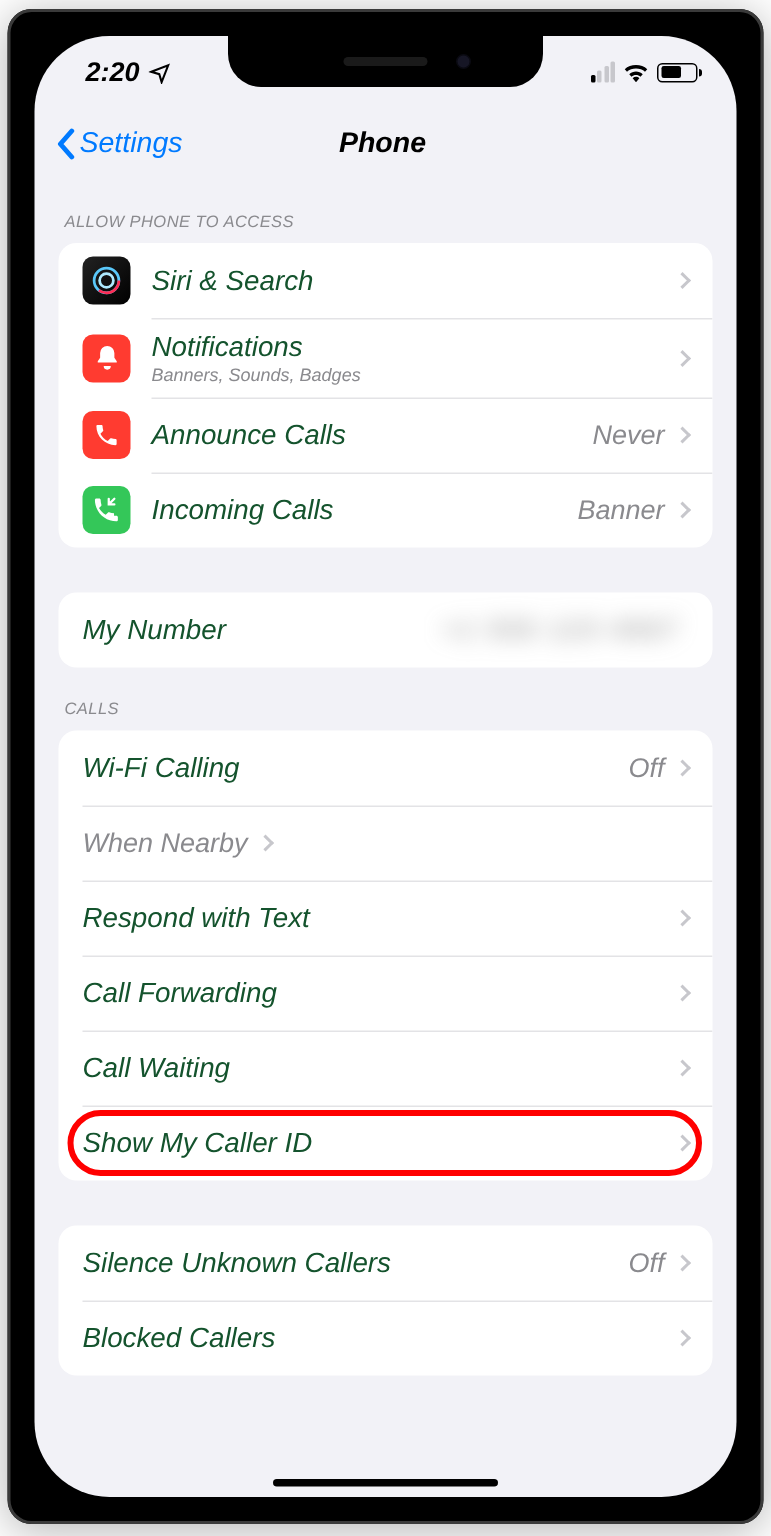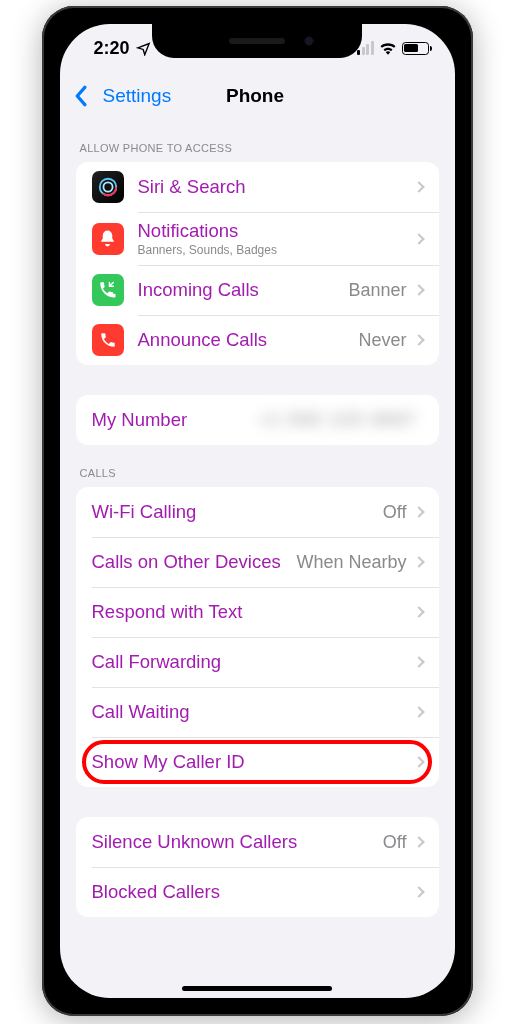--- a/index.html
+++ b/index.html
@@ -3,27 +3,28 @@
   <meta charset="utf-8">
   <style>
     * { margin:0; padding:0; box-sizing:border-box; -webkit-font-smoothing:antialiased; }
     body {
       font-family:-apple-system,BlinkMacSystemFont,"SF Pro Text","Helvetica Neue",sans-serif;
       background:#fff;
       display:flex; justify-content:center;
       width:514px; height:1024px;
     }
     .phone-frame {
-      width:431px; height:1010px;
+      width:504px; height:1010px;
       background:#000;
-      border-radius:32px;
+      border-radius:16px;
       padding:18px;
       position:relative;
       margin-top:6px;
       box-shadow:0 0 0 2px #3a3a3a inset, 0 4px 30px rgba(0,0,0,.3);
+      font-style:italic;
     }
     .screen {
       width:100%; height:100%;
       background:#f2f2f7;
       border-radius:50px;
       overflow:hidden;
       position:relative;
     }
     .notch {
       position:absolute;
@@ -60,21 +61,21 @@
       position:relative;
     }
     .battery::after { content:''; position:absolute; right:-4px; top:3.5px; width:2px; height:5px; background:#000; border-radius:0 2px 2px 0;}
     .battery-fill { position:absolute; left:1.5px; top:1.5px; bottom:1.5px; width:55%; background:#000; border-radius:1.5px;}
     .nav-bar {
       height:48px;
       display:flex; align-items:center;
       position:relative;
       padding:0 14px;
     }
-    .back-btn { display:flex; align-items:center; color:#007aff; font-size:19px; gap:16px; }
+    .back-btn { display:flex; align-items:center; color:#007aff; font-size:19px; gap:3px; }
     .nav-title {
       position:absolute; left:0; right:4px; text-align:center;
       font-size:19px; font-weight:600; color:#000;
     }
     .content { height:calc(100% - 96px); overflow-y:auto; }
     .section-header { font-size:11px; color:#8a8a8e; padding:22px 20px 8px; text-transform:uppercase; letter-spacing:.3px;}
     .group {
       background:#fff; border-radius:12px; margin:0 16px;
       overflow:hidden;
     }
@@ -88,21 +89,21 @@
       height:1px; background:#e3e3e6;
     }
     .row.icon-row + .row.icon-row::before { left:62px; }
     .row-icon {
       width:32px; height:32px; border-radius:7px;
       margin-right:14px;
       display:flex; align-items:center; justify-content:center;
       flex-shrink:0; color:#fff;
     }
     .row-main { flex:1; min-width:0; }
-    .row-title { font-size:18.5px; color:#a21caf; }
+    .row-title { font-size:18.5px; color:#14532d; }
     .row-sub { font-size:12px; color:#8a8a8e; margin-top:1px; }
     .row-value { font-size:18px; color:#8a8a8e; margin-right:8px; }
     .chevron {
       width:8px; height:8px;
       border-right:2.5px solid #c7c7cc;
       border-top:2.5px solid #c7c7cc;
       transform:rotate(45deg);
     }
     .blurred { filter:blur(7px); color:#777; letter-spacing:2px; font-size:17px; padding-right:6px;}
     .highlight {
@@ -186,44 +187,44 @@
                 <path d="M12 2a6 6 0 00-6 6v4l-2 3v1h16v-1l-2-3V8a6 6 0 00-6-6zm0 20a3 3 0 003-3H9a3 3 0 003 3z"></path>
               </svg>
           </div>
           <div class="row-main">
             <div class="row-title">Notifications</div>
             <div class="row-sub">Banners, Sounds, Badges</div>
           </div>
           <span class="chevron"></span>
         </div>
         <div class="row icon-row">
+          <div class="row-icon" style="background:#ff3b30">
+            <svg width="18" height="18" viewBox="0 0 24 24" fill="#fff">
+                <path d="M6.6 10.8c1.4 2.8 3.7 5 6.5 6.5l2.2-2.2c.3-.3.7-.4 1-.2 1.2.4 2.4.6 3.7.6.6 0 1 .4 1 1V20c0 .6-.4 1-1 1C10.6 21 3 13.4 3 4c0-.6.4-1 1-1h3.5c.6 0 1 .4 1 1 0 1.3.2 2.5.6 3.7.1.4 0 .8-.3 1l-2.2 2.1z"></path>
+              </svg>
+          </div>
+          <div class="row-main">
+              <div class="row-title">Announce Calls</div>
+            </div>
+          <span class="row-value">Never</span>
+          <span class="chevron"></span>
+        </div>
+        <div class="row icon-row">
           <div class="row-icon" style="background:#34c759">
             <svg width="18" height="18" viewBox="0 0 24 24" fill="#fff">
                 <path d="M20 15.5c-1.8 0-3.5-.3-5.1-.9-.5-.2-1 .0-1.4.3l-2.2 2.2c-3-1.6-5.4-4-7-7l2.2-2.2c.4-.4.5-.9.3-1.4C6.3 5 6 3.3 6 1.5 6 .7 5.3 0 4.5 0h-3C.7 0 0 .7 0 1.5 0 13.9 10.1 24 22.5 24c.8 0 1.5-.7 1.5-1.5v-3c0-.8-.7-1.5-1.5-1.5H20z" transform="scale(.85) translate(2 2)"></path>
                 <path d="M14 3l-5 5M9 3v5h5" stroke="#fff" stroke-width="2" fill="none" stroke-linecap="round" transform="translate(5 -1)"></path>
               </svg>
           </div>
           <div class="row-main">
               <div class="row-title">Incoming Calls</div>
             </div>
           <span class="row-value">Banner</span>
           <span class="chevron"></span>
         </div>
-        <div class="row icon-row">
-          <div class="row-icon" style="background:#ff3b30">
-            <svg width="18" height="18" viewBox="0 0 24 24" fill="#fff">
-                <path d="M6.6 10.8c1.4 2.8 3.7 5 6.5 6.5l2.2-2.2c.3-.3.7-.4 1-.2 1.2.4 2.4.6 3.7.6.6 0 1 .4 1 1V20c0 .6-.4 1-1 1C10.6 21 3 13.4 3 4c0-.6.4-1 1-1h3.5c.6 0 1 .4 1 1 0 1.3.2 2.5.6 3.7.1.4 0 .8-.3 1l-2.2 2.1z"></path>
-              </svg>
-          </div>
-          <div class="row-main">
-              <div class="row-title">Announce Calls</div>
-            </div>
-          <span class="row-value">Never</span>
-          <span class="chevron"></span>
-        </div>
       </div>
 
       <div style="height:30px"></div>
       <div class="group">
         <div class="row">
           <div class="row-main">
               <div class="row-title">My Number</div>
             </div>
           <span class="blurred">+1 555 123 4567</span>
         </div>
@@ -232,23 +233,20 @@
       <div class="section-header">CALLS</div>
       <div class="group">
         <div class="row">
           <div class="row-main">
               <div class="row-title">Wi-Fi Calling</div>
             </div>
           <span class="row-value">Off</span>
           <span class="chevron"></span>
         </div>
         <div class="row">
-          <div class="row-main">
-              <div class="row-title">Calls on Other Devices</div>
-            </div>
           <span class="row-value">When Nearby</span>
           <span class="chevron"></span>
         </div>
         <div class="row">
           <div class="row-main">
               <div class="row-title">Respond with Text</div>
             </div>
           <span class="chevron"></span>
         </div>
         <div class="row">

